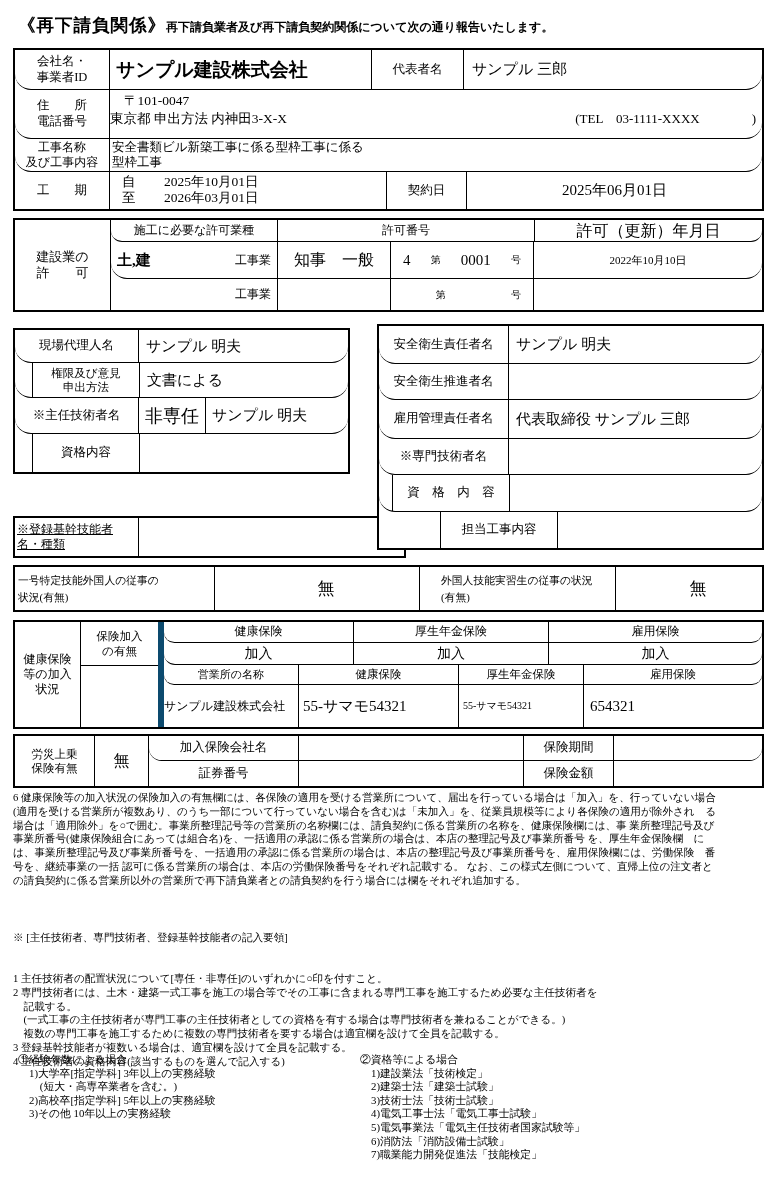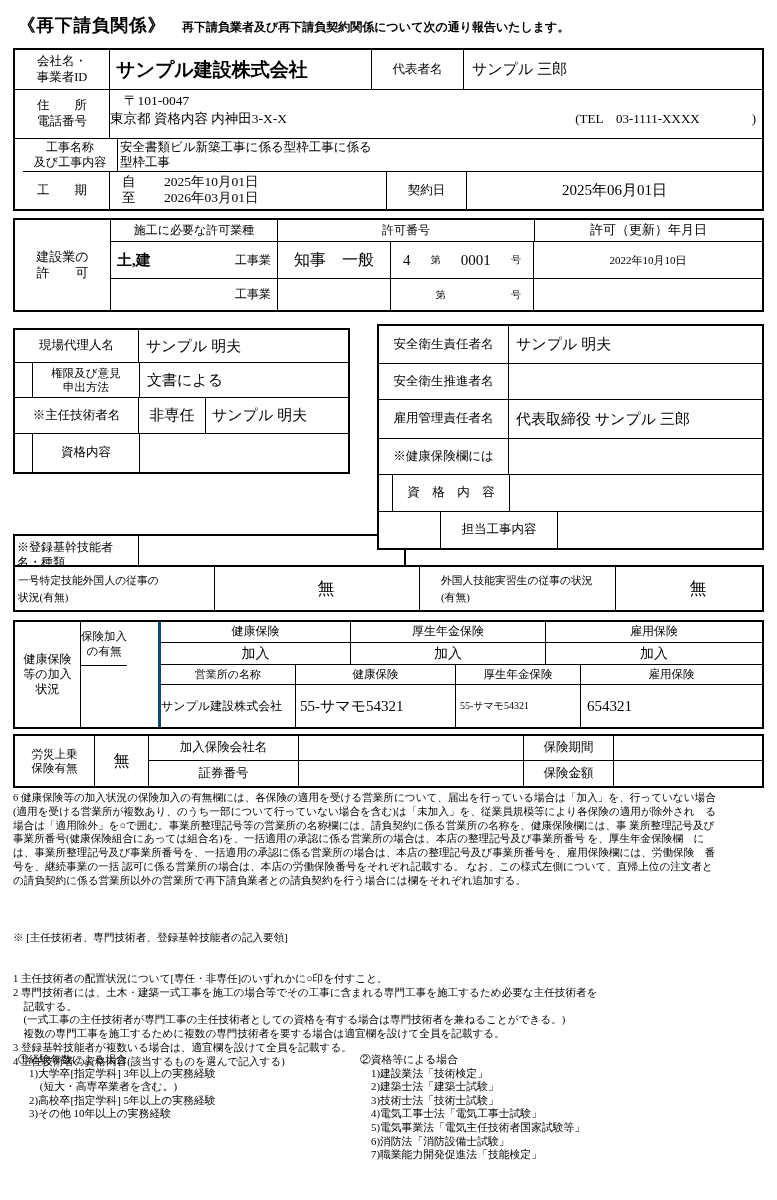--- a/index.html
+++ b/index.html
@@ -1,30 +1,30 @@
 <!DOCTYPE html>
 <html><head>
 <meta charset="utf-8">
 <style>
   html,body{margin:0;padding:0;background:#e8e8e8;}
   #page{position:relative;width:777px;height:1200px;background:#fff;
         font-family:"Liberation Serif","DejaVu Serif",serif;color:#000;overflow:hidden;}
   .box{position:absolute;border:2px solid #000;background:#fff;box-sizing:border-box;}
-  .row{display:flex;border-bottom:1px solid #000;box-sizing:border-box;}
+  .row{display:flex;border-bottom:1px solid #000;box-sizing:border-box;border-radius:16px;}
   .row:last-child{border-bottom:none;}
   .cell{border-right:1px solid #000;box-sizing:border-box;overflow:hidden;}
   .cell:last-child{border-right:none;}
   .c{display:flex;align-items:center;justify-content:center;text-align:center;}
   .l{display:flex;align-items:center;justify-content:flex-start;}
   .pre{white-space:pre-line;}
   .lbl{font-size:12.5px;line-height:1.25;}
   .lbl-s{font-size:11px;line-height:1.3;}
   .val{font-size:14px;}
   .title{font-size:17.5px;font-weight:bold;letter-spacing:1px;}
-  .subtitle{font-size:12px;font-weight:bold;margin-left:16px;}
+  .subtitle{font-size:12px;font-weight:bold;margin-left:0;}
   .bigname{font-size:19px;font-weight:bold;padding-left:6px;}
   .note{position:absolute;font-size:10.6px;line-height:13.8px;white-space:pre-wrap;}
   .listh{font-size:10.8px;line-height:13.6px;}
   .listi{font-size:10.8px;line-height:13.6px;white-space:pre-line;padding-left:11px;}
   .dai{font-size:10px;}
   .num{font-size:15px;}
   .gutter{width:17px;border-right:1px solid #000;}
 </style>
 </head>
 <body>
@@ -43,26 +43,26 @@
       <div class="cell l bigname" style="width:262px;">サンプル建設株式会社</div>
       <div class="cell c lbl" style="width:92px;">代表者名</div>
       <div class="cell l val" style="flex:1;padding-left:8px;font-size:15px;">サンプル 三郎</div>
     </div>
     <div class="row" style="height:49px;">
       <div class="cell c lbl pre" style="width:95px;">住　　所
 電話番号</div>
       <div class="cell" style="flex:1;padding:2px 0;">
         <div style="font-size:13.5px;padding-left:14px;">〒101-0047</div>
         <div style="display:flex;justify-content:space-between;padding-right:6px;">
-          <span style="font-size:13.5px;">東京都 資格内容 内神田3-X-X</span>
+          <span style="font-size:13.5px;">東京都 申出方法 内神田3-X-X</span>
           <span style="font-size:13px;">(TEL　03-1111-XXXX　　　　)</span>
         </div>
       </div>
     </div>
-    <div class="row" style="height:33px;margin-left:8px;">
+    <div class="row" style="height:33px;">
       <div class="cell c lbl pre" style="width:95px;font-size:12px;">工事名称
 及び工事内容</div>
       <div class="cell" style="flex:1;padding:1px 0 0 2px;">
         <div style="font-size:12.5px;line-height:15px;">安全書類ビル新築工事に係る型枠工事に係る</div>
         <div style="font-size:12.5px;line-height:15px;">型枠工事</div>
       </div>
     </div>
     <div class="row" style="height:37px;">
       <div class="cell c lbl" style="width:95px;text-align:center;">工　　期</div>
       <div class="cell" style="width:277px;padding:2px 0 0 12px;">
@@ -80,21 +80,21 @@
     </div>
   </div>
 
   <div class="box" style="left:13px;top:218px;width:751px;display:flex;">
     <div class="c lbl pre" style="width:95px;border-right:1px solid #000;font-size:13px;">建設業の
 許　　可</div>
     <div style="flex:1;">
       <div class="row" style="height:22px;">
         <div class="cell c lbl" style="width:167px;font-size:12px;">施工に必要な許可業種</div>
         <div class="cell c lbl" style="width:257px;font-size:12px;">許可番号</div>
-        <div class="cell c lbl" style="flex:1;font-size:13px;">許可（更新）年月日</div>
+        <div class="cell c lbl" style="flex:1;font-size:16px;">許可（更新）年月日</div>
       </div>
       <div class="row" style="height:37px;">
         <div class="cell" style="width:167px;display:flex;align-items:center;justify-content:space-between;padding:0 6px;">
           <span style="font-size:15px;font-weight:bold;">土,建</span>
           <span style="font-size:12px;">工事業</span>
         </div>
         <div class="cell c" style="width:113px;font-size:16px;">知事　一般</div>
         <div class="cell" style="width:143px;display:flex;align-items:center;justify-content:space-between;padding:0 12px;">
           <span class="num">4</span>
           <span class="dai">第</span>
@@ -125,31 +125,31 @@
       <div class="cell l" style="flex:1;padding-left:7px;font-size:15px;">サンプル 明夫</div>
     </div>
     <div class="row" style="height:35px;">
       <div class="gutter"></div>
       <div class="cell c lbl pre" style="width:107px;font-size:11.5px;">権限及び意見
 申出方法</div>
       <div class="cell l" style="flex:1;padding-left:7px;font-size:15px;">文書による</div>
     </div>
     <div class="row" style="height:36px;">
       <div class="cell c lbl" style="width:124px;">※主任技術者名</div>
-      <div class="cell c" style="width:67px;font-size:15px;">非専任</div>
+      <div class="cell c" style="width:67px;font-size:18px;">非専任</div>
       <div class="cell l" style="flex:1;padding-left:6px;font-size:15px;">サンプル 明夫</div>
     </div>
     <div class="row" style="height:38px;">
       <div class="gutter"></div>
       <div class="cell c lbl" style="width:107px;">資格内容</div>
       <div class="cell l" style="flex:1;"></div>
     </div>
   </div>
 
-  <div class="box" style="left:13px;top:534px;width:393px;">
+  <div class="box" style="left:13px;top:516px;width:393px;text-decoration:underline;">
     <div class="row" style="height:38px;">
       <div class="cell l lbl pre" style="width:124px;padding-left:2px;font-size:12px;">※登録基幹技能者
 名・種類</div>
       <div class="cell l" style="flex:1;"></div>
     </div>
   </div>
 
   <div class="box" style="left:377px;top:324px;width:387px;">
     <div class="row" style="height:38px;">
       <div class="cell c lbl" style="width:130px;">安全衛生責任者名</div>
@@ -157,21 +157,21 @@
     </div>
     <div class="row" style="height:36px;">
       <div class="cell c lbl" style="width:130px;">安全衛生推進者名</div>
       <div class="cell l" style="flex:1;padding-left:7px;"></div>
     </div>
     <div class="row" style="height:39px;">
       <div class="cell c lbl" style="width:130px;">雇用管理責任者名</div>
       <div class="cell l" style="flex:1;padding-left:7px;font-size:15px;">代表取締役 サンプル 三郎</div>
     </div>
     <div class="row" style="height:36px;">
-      <div class="cell c lbl" style="width:130px;">※健康保険欄には</div>
+      <div class="cell c lbl" style="width:130px;">※専門技術者名</div>
       <div class="cell l" style="flex:1;"></div>
     </div>
     <div class="row" style="height:37px;">
       <div class="gutter" style="width:13px;"></div>
       <div class="cell c lbl" style="width:117px;">資　格　内　容</div>
       <div class="cell l" style="flex:1;"></div>
     </div>
     <div class="row" style="height:36px;padding-left:48px;">
       <div class="gutter" style="width:13px;"></div>
       <div class="cell c lbl" style="width:117px;">担当工事内容</div>
@@ -187,21 +187,21 @@
       <div class="cell l pre" style="width:178px;font-size:10.8px;line-height:1.5;padding-left:3px;">外国人技能実習生の従事の状況
 (有無)</div>
       <div class="cell c" style="flex:1;font-size:17px;">無</div>
     </div>
   </div>
 
   <div class="box" style="left:13px;top:620px;width:751px;display:flex;">
     <div class="c lbl pre" style="width:65px;border-right:1px solid #000;font-size:12px;">健康保険
 等の加入
 状況</div>
-    <div style="width:77px;border-right:3px solid #0c4a6e;display:flex;flex-direction:row;">
+    <div style="width:77px;border-right:6px solid #0c4a6e;display:flex;flex-direction:column;">
       <div class="c lbl pre" style="height:43px;border-bottom:1px solid #000;font-size:11.5px;">保険加入
 の有無</div>
     </div>
     <div style="flex:1;">
       <div class="row" style="height:21px;">
         <div class="cell c lbl-s" style="width:190px;font-size:12px;">健康保険</div>
         <div class="cell c lbl-s" style="width:195px;font-size:12px;">厚生年金保険</div>
         <div class="cell c lbl-s" style="flex:1;font-size:12px;">雇用保険</div>
       </div>
       <div class="row" style="height:22px;">

